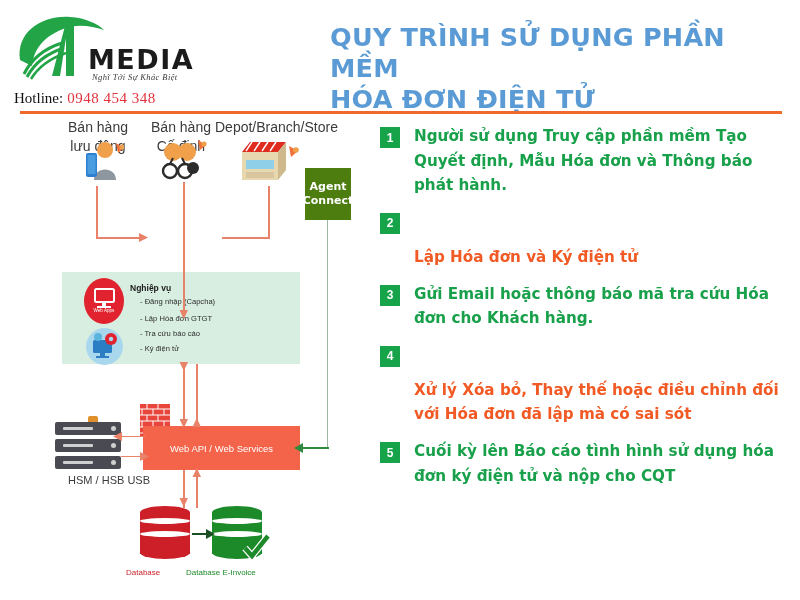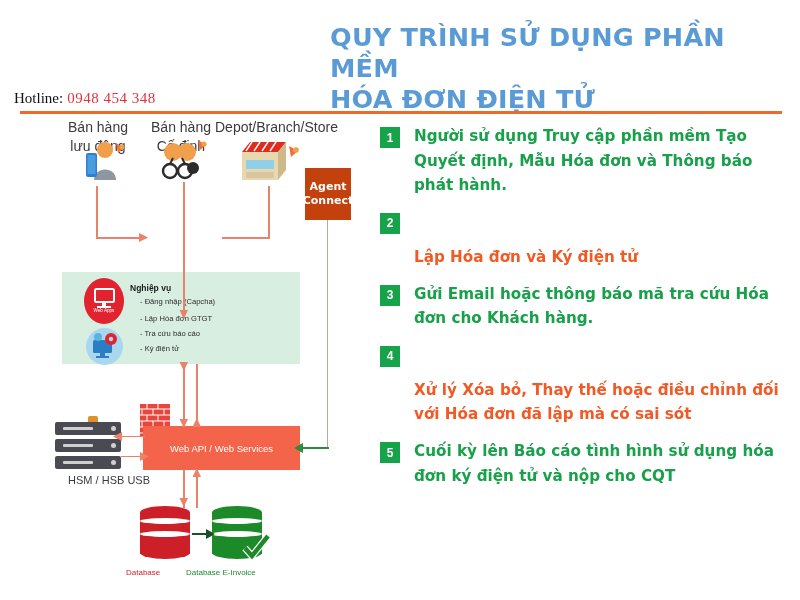--- a/index.html
+++ b/index.html
@@ -57,21 +57,21 @@
 
   .webapp{position:absolute;left:84px;top:162px;width:40px;height:46px;
     background:#e0232e;border-radius:50%;}
   .webapp-cap{position:absolute;width:100%;text-align:center;top:30px;
     font-size:4.6px;color:#fff;}
   .gearmon{position:absolute;left:86px;top:212px;width:37px;height:37px;
     background:#a9d8ee;border-radius:50%;}
 
   
   .agent{position:absolute;left:305px;top:52px;width:46px;height:52px;
-    background:#c2410c;color:#fff;font-size:11px;font-weight:bold;
+    background:#4d7c0f;color:#fff;font-size:11px;font-weight:bold;
     display:flex;align-items:center;justify-content:center;text-align:center;
     line-height:1.25;font-family:"DejaVu Sans",sans-serif;}
 
   
   .webapi{position:absolute;left:143px;top:310px;width:157px;height:44px;
     background:#f4644a;color:#fff;font-size:9.5px;display:flex;
     align-items:center;justify-content:center;}
 
   .firewall{position:absolute;left:140px;top:288px;width:30px;height:32px;
     background:#e8453c;}
@@ -94,20 +94,31 @@
   .db .ring{position:absolute;left:0;width:50px;height:13px;border-radius:50%;}
   .db-cap{position:absolute;font-size:8px;text-align:left;}
 
   .check{position:absolute;left:30px;top:28px;width:28px;height:26px;}
 </style>
 </head>
 <body>
 
 <div id="root">
 
+  <div class="logo-wrap">
+    <svg class="logo-mark" viewBox="0 0 92 66">
+      <path d="M6 46 C2 18 28 1 56 3 C72 4 84 10 90 16 C78 12 64 10 52 14 C32 21 20 33 18 52 Z" fill="#22a447"></path>
+      <path d="M38 62 L52 8 L60 8 L60 62 L52 62 L52 24 L46 62 Z" fill="#22a447"></path>
+      <path d="M10 60 C18 44 32 34 48 29" stroke="#22a447" stroke-width="3" fill="none"></path>
+      <path d="M13 63 C21 48 34 39 50 34" stroke="#22a447" stroke-width="3" fill="none"></path>
+      <path d="M17 65 C25 52 37 44 52 39" stroke="#22a447" stroke-width="2.5" fill="none"></path>
+    </svg>
+    <div class="logo-media">MEDIA</div>
+    <div class="logo-tag">Nghĩ Tới Sự Khác Biệt</div>
+  </div>
 
   <div class="hotline">
     <span>Hotline:</span><span class="num">0948 454 348</span>
   </div>
 
   <div class="title">
     <div>QUY TRÌNH SỬ DỤNG PHẦN MỀM</div>
     <div>HÓA ĐƠN ĐIỆN TỬ</div>
   </div>
 

